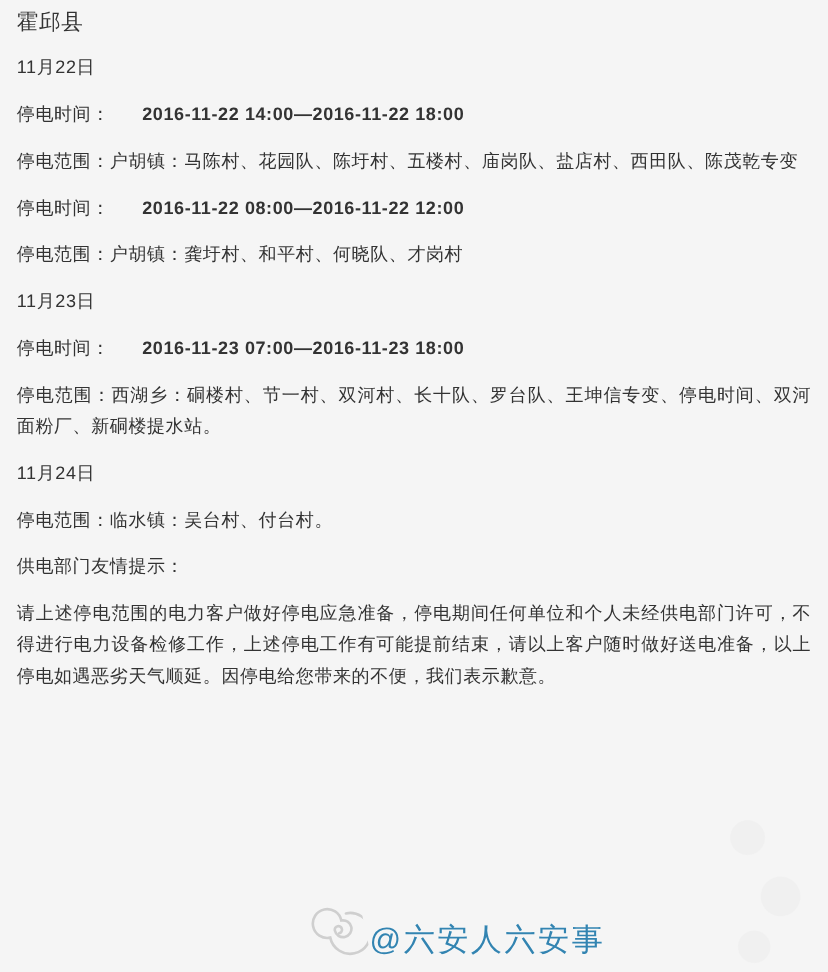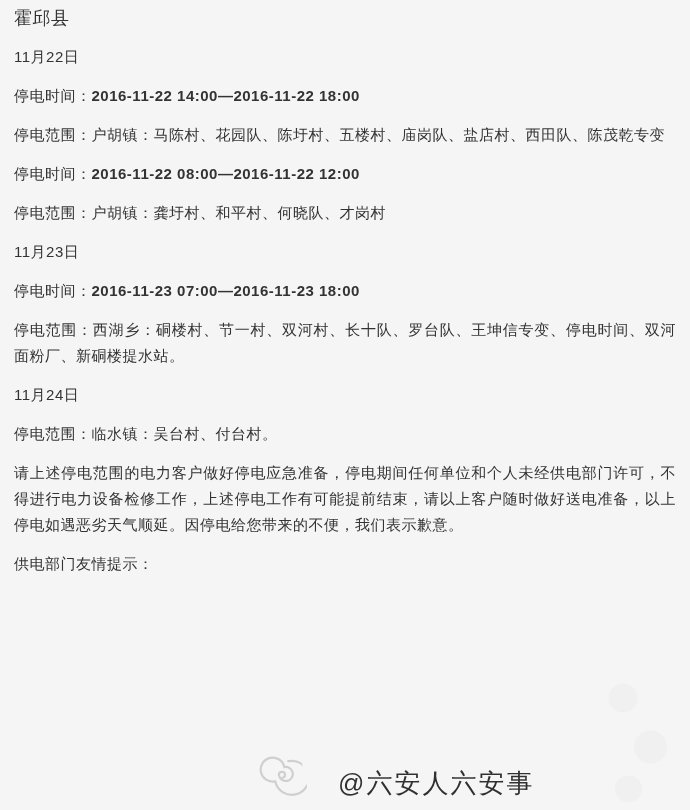--- a/index.html
+++ b/index.html
@@ -24,41 +24,41 @@
   }
   .doc p {
     margin: 0 0 13px 0;
   }
   .county-title {
     font-weight: normal;
     font-size: 18px;
   }
   .time-value {
     font-weight: bold;
+    margin-left: 27px;
   }
   .time-value.regular {
     font-weight: normal;
   }
   .watermark {
     position: absolute;
     left: 258px;
     top: 750px;
     display: flex;
     align-items: flex-end;
     opacity: 0.8;
     pointer-events: none;
   }
   .watermark-text {
     font-size: 26px;
     letter-spacing: 2px;
-    color: #000000;
+    color: #0369a1;
     text-shadow: 0 0 1px #ffffff;
     line-height: 1;
     padding-bottom: 4px;
-    margin-left: 30px;
   }
   .spiral {
     width: 46px;
     height: 50px;
     margin-right: 4px;
     transform: rotate(-12deg);
   }
   .ghost-smudge {
     position: absolute;
     right: -10px;
@@ -96,23 +96,23 @@
 
   <p><span>停电时间：</span><span class="time-value">2016-11-23 07:00—2016-11-23 18:00</span></p>
 
   <p><span>停电范围：</span><span>西湖乡：硐楼村、节一村、双河村、长十队、罗台队、王坤信专变、停电时间、双河面粉厂、新硐楼提水站。</span></p>
 
   <p>11月24日</p>
 
 
   <p><span>停电范围：</span><span>临水镇：吴台村、付台村。</span></p>
 
+  <p>供电部门友情提示：</p>
+
   <p>请上述停电范围的电力客户做好停电应急准备，停电期间任何单位和个人未经供电部门许可，不得进行电力设备检修工作，上述停电工作有可能提前结束，请以上客户随时做好送电准备，以上停电如遇恶劣天气顺延。因停电给您带来的不便，我们表示歉意。</p>
-
-  <p>供电部门友情提示：</p>
 
 </div>
 
 <div class="ghost-smudge"></div>
 
 <div class="watermark">
   <svg class="spiral" viewBox="0 0 46 50" xmlns="http://www.w3.org/2000/svg">
     <path d="M24 28 a3 3 0 1 0 -3 -3 a7 7 0 1 0 7 -7 a12 12 0 1 0 -12 12 a17 17 0 1 0 17 -17" fill="none" stroke="#c6c6c6" stroke-width="2.2" stroke-linecap="round"></path>
   </svg>
   <span class="watermark-text">@六安人六安事</span>

